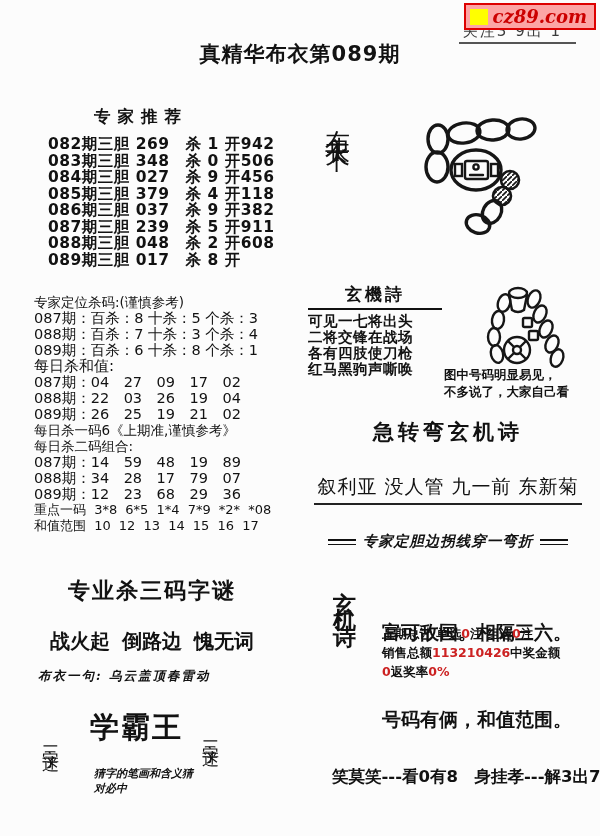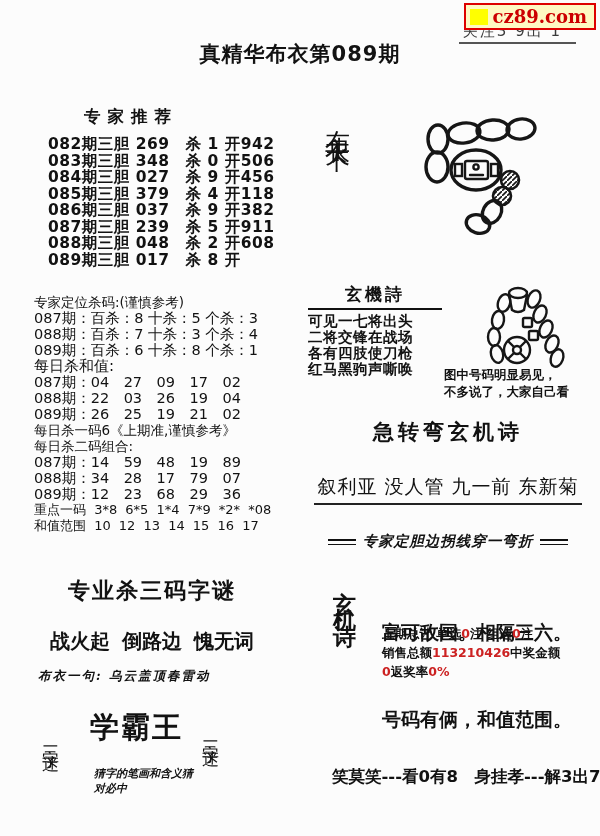--- a/index.html
+++ b/index.html
@@ -1,29 +1,29 @@
 <!DOCTYPE html>
 <html><head>
 <meta charset="utf-8">
 <style>
   html,body{margin:0;padding:0;background:#e9e9e9;}
   .page{position:relative;width:600px;height:836px;background:#fcfcfc;overflow:hidden;
         font-family:"DejaVu Sans",sans-serif;color:#121212;margin:0 auto;}
   
   .logo{position:absolute;top:3px;right:4px;display:flex;align-items:center;gap:4px;
-        border:2px solid #dd0000;background:#fef9c3;padding:1px 7px 1px 4px;z-index:3;cursor:pointer;}
+        border:2px solid #dd0000;background:#fca5a5;padding:1px 7px 1px 4px;z-index:3;cursor:pointer;font-style:italic;}
   .logo .sq{width:18px;height:16px;background:#ffff00;}
   .logo .lt{color:#cc0000;font-family:"DejaVu Serif",serif;font-weight:bold;font-size:18px;}
   .attention{position:absolute;top:22px;right:24px;z-index:1;font-size:15px;color:#3a3a3a;
              border-bottom:2px solid #555;padding:0 14px 1px 4px;letter-spacing:2px;}
   .title{position:absolute;top:40px;left:0;width:100%;text-align:center;
          font-size:21px;font-weight:bold;letter-spacing:1px;}
   
   .expert{position:absolute;left:48px;top:106px;}
-  .expert-h{font-size:16.5px;font-weight:bold;letter-spacing:7px;margin:0 0 8px 36px;}
+  .expert-h{font-size:16.5px;font-weight:bold;letter-spacing:7px;margin:0 0 8px 46px;}
   .expert-row{font-size:15.5px;font-weight:bold;line-height:16.5px;white-space:pre;letter-spacing:0.5px;}
   .killblock{position:absolute;left:34px;top:294px;}
   .killblock div{white-space:pre;font-weight:normal;line-height:16px;}
   .kp-head{font-size:13.5px;}
   .kp-row{font-size:14.5px;}
   .ks-head{font-size:15px;}
   .ks-row{font-size:14.5px;}
   .k1-head{font-size:13.5px;}
   .k2-head{font-size:13.5px;}
   .k2-row{font-size:14.5px;}

